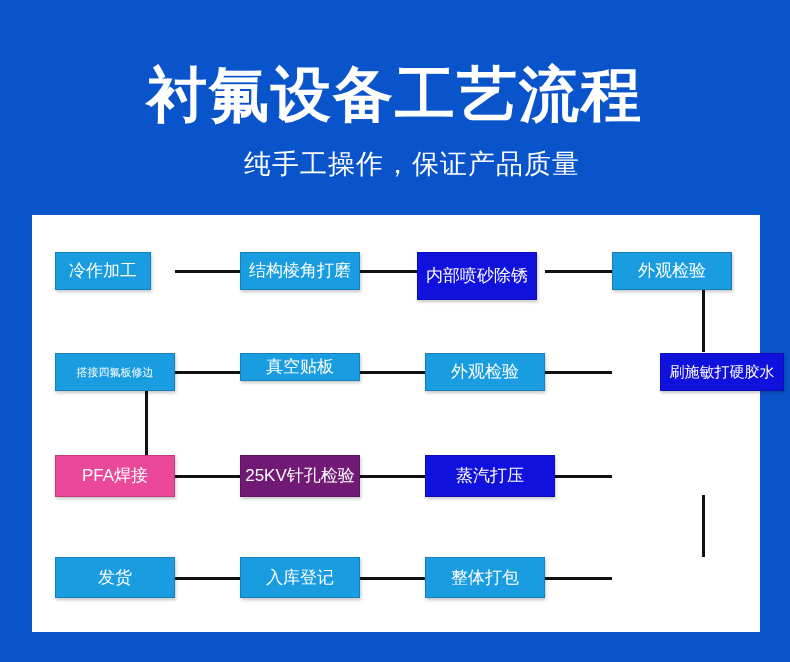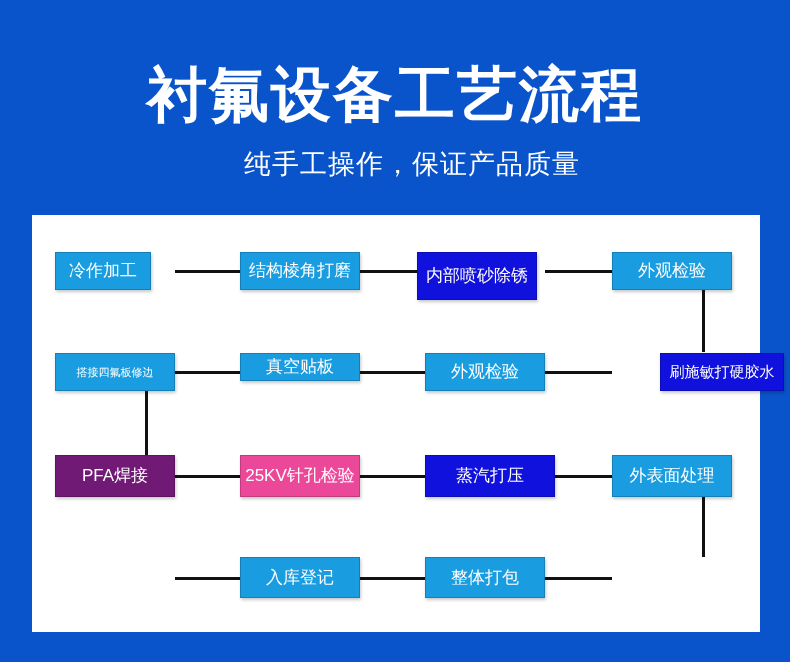--- a/index.html
+++ b/index.html
@@ -70,22 +70,22 @@
     color: #ffffff;
     font-size: 17px;
     line-height: 18px;
     white-space: nowrap;
     border: 1px solid rgba(0,0,0,0.18);
     box-shadow: 1px 2px 3px rgba(0,0,0,0.22);
     z-index: 3;
   }
   .flow-box.c-lightblue { background: #1a9de0; }
   .flow-box.c-darkblue  { background: #1111dd; }
-  .flow-box.c-brown     { background: #701a75; }
-  .flow-box.c-orange    { background: #ec4899; }
+  .flow-box.c-brown     { background: #ec4899; }
+  .flow-box.c-orange    { background: #701a75; }
 
   
   .conn-h {
     position: absolute;
     height: 3px;
     background: #111111;
     z-index: 1;
   }
   .conn-v {
     position: absolute;
@@ -130,18 +130,18 @@
   <div class="flow-box c-lightblue" style="left:580px; top:37px; width:120px; height:38px;">外观检验</div>
 
   <div class="flow-box c-lightblue" style="left:23px; top:138px; width:120px; height:38px; font-size:11px;">搭接四氟板修边</div>
   <div class="flow-box c-lightblue" style="left:208px; top:138px; width:120px; height:28px;">真空贴板</div>
   <div class="flow-box c-lightblue" style="left:393px; top:138px; width:120px; height:38px;">外观检验</div>
   <div class="flow-box c-darkblue" style="left:580px; top:138px; width:124px; height:38px; font-size:15px;margin-left:48px;">刷施敏打硬胶水</div>
 
   <div class="flow-box c-brown" style="left:23px; top:240px; width:120px; height:42px;">PFA焊接</div>
   <div class="flow-box c-orange" style="left:208px; top:240px; width:120px; height:42px;">25KV针孔检验</div>
   <div class="flow-box c-darkblue" style="left:393px; top:240px; width:130px; height:42px;">蒸汽打压</div>
-  <div class="flow-box c-lightblue" style="left:580px; top:240px; width:120px; height:42px;">外表面处理</div>
 
+  <div class="flow-box c-lightblue" style="left:23px; top:342px; width:120px; height:41px;">发货</div>
   <div class="flow-box c-lightblue" style="left:208px; top:342px; width:120px; height:41px;">入库登记</div>
   <div class="flow-box c-lightblue" style="left:393px; top:342px; width:120px; height:41px;">整体打包</div>
 
 </div>
 
 </body></html>

